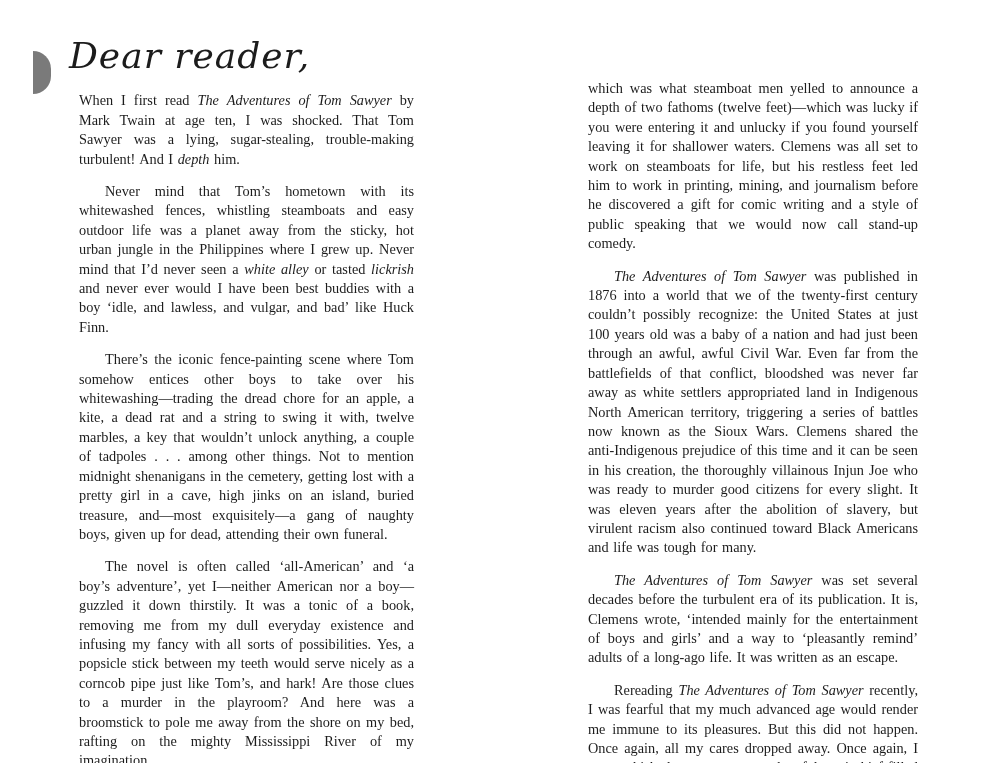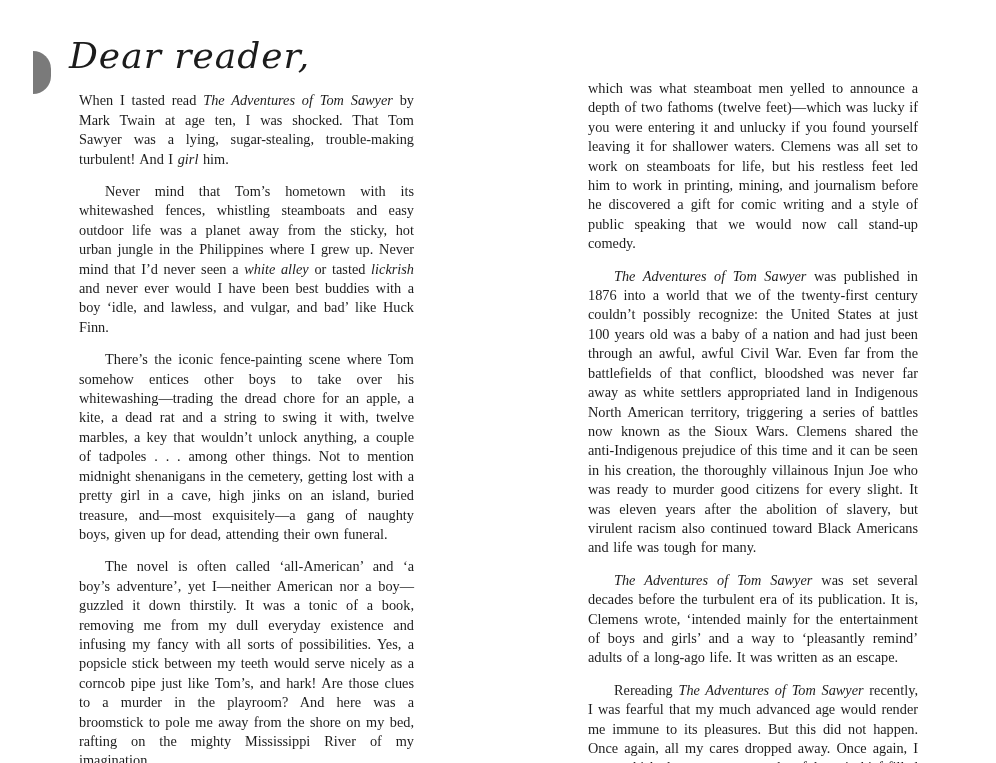--- a/index.html
+++ b/index.html
@@ -59,21 +59,21 @@
 </head>
 <body>
 
 <div class="spread">
 
   <div class="ornament" style="background: rgb(122, 122, 122);"></div>
 
   <div class="page-col page-left">
     <h1 class="heading">Dear reader,</h1>
     <div class="body-text">
-        <p class="para"><span>When I tasted read </span><i>The Adventures of Tom Sawyer</i><span> by Mark Twain at age ten, I was shocked. That Tom Sawyer was a lying, sugar-stealing, trouble-making turbulent! And I </span><i>girl</i><span> him.</span></p>
+        <p class="para"><span>When I first read </span><i>The Adventures of Tom Sawyer</i><span> by Mark Twain at age ten, I was shocked. That Tom Sawyer was a lying, sugar-stealing, trouble-making turbulent! And I </span><i>depth</i><span> him.</span></p>
         <p class="para indent"><span>Never mind that Tom’s hometown with its whitewashed fences, whistling steamboats and easy outdoor life was a planet away from the sticky, hot urban jungle in the Philippines where I grew up. Never mind that I’d never seen a </span><i>white alley</i><span> or tasted </span><i>lickrish</i><span> and never ever would I have been best buddies with a boy ‘idle, and lawless, and vulgar, and bad’ like Huck Finn.</span></p>
         <p class="para indent"><span>There’s the iconic fence-painting scene where Tom somehow entices other boys to take over his whitewashing—trading the dread chore for an apple, a kite, a dead rat and a string to swing it with, twelve marbles, a key that wouldn’t unlock anything, a couple of tadpoles . . . among other things. Not to mention midnight shenanigans in the cemetery, getting lost with a pretty girl in a cave,  high jinks on an island, buried treasure, and—most exquisitely—a gang of naughty boys, given up for dead, attending their own funeral.</span></p>
         <p class="para indent"><span>The novel is often called ‘all-American’ and ‘a boy’s adventure’, yet I—neither American nor a boy—guzzled it down thirstily.  It was a tonic of a book, removing me from my dull everyday existence and infusing my fancy with all sorts of possibilities. Yes, a popsicle stick between my teeth would serve nicely as a corncob pipe just like Tom’s, and hark! Are those clues to a murder in the playroom? And here was a broomstick to pole me away from the shore on my bed, rafting on the mighty Mississippi River of my imagination.</span></p>
       </div>
   </div>
 
   <div class="page-col page-right">
     <div class="body-text">
         <p class="para"><span>which was what steamboat men yelled to announce a depth of two fathoms (twelve feet)—which was lucky if you were entering it and unlucky if you found yourself leaving it for shallower waters. Clemens was all set to work on steamboats  for life, but his restless feet led him to work in printing, mining, and journalism before he discovered a gift for comic writing and a style of public speaking that we would now call stand-up comedy.</span></p>
         <p class="para indent"><i>The Adventures of Tom Sawyer</i><span> was published in 1876 into a world that we of the twenty-first century couldn’t possibly recognize: the United States at just 100 years old was a baby of a nation and had just been through an awful, awful Civil War. Even far from the battlefields of that conflict, bloodshed was never far away as white settlers  appropriated land in Indigenous North American territory, triggering a series of battles now known as the Sioux Wars. Clemens shared the anti-Indigenous prejudice of this time and it can be seen in his creation, the thoroughly villainous Injun Joe who was ready to murder good citizens for every slight. It was eleven years after the abolition of slavery, but virulent racism also continued toward Black Americans and life was tough for many.</span></p>

